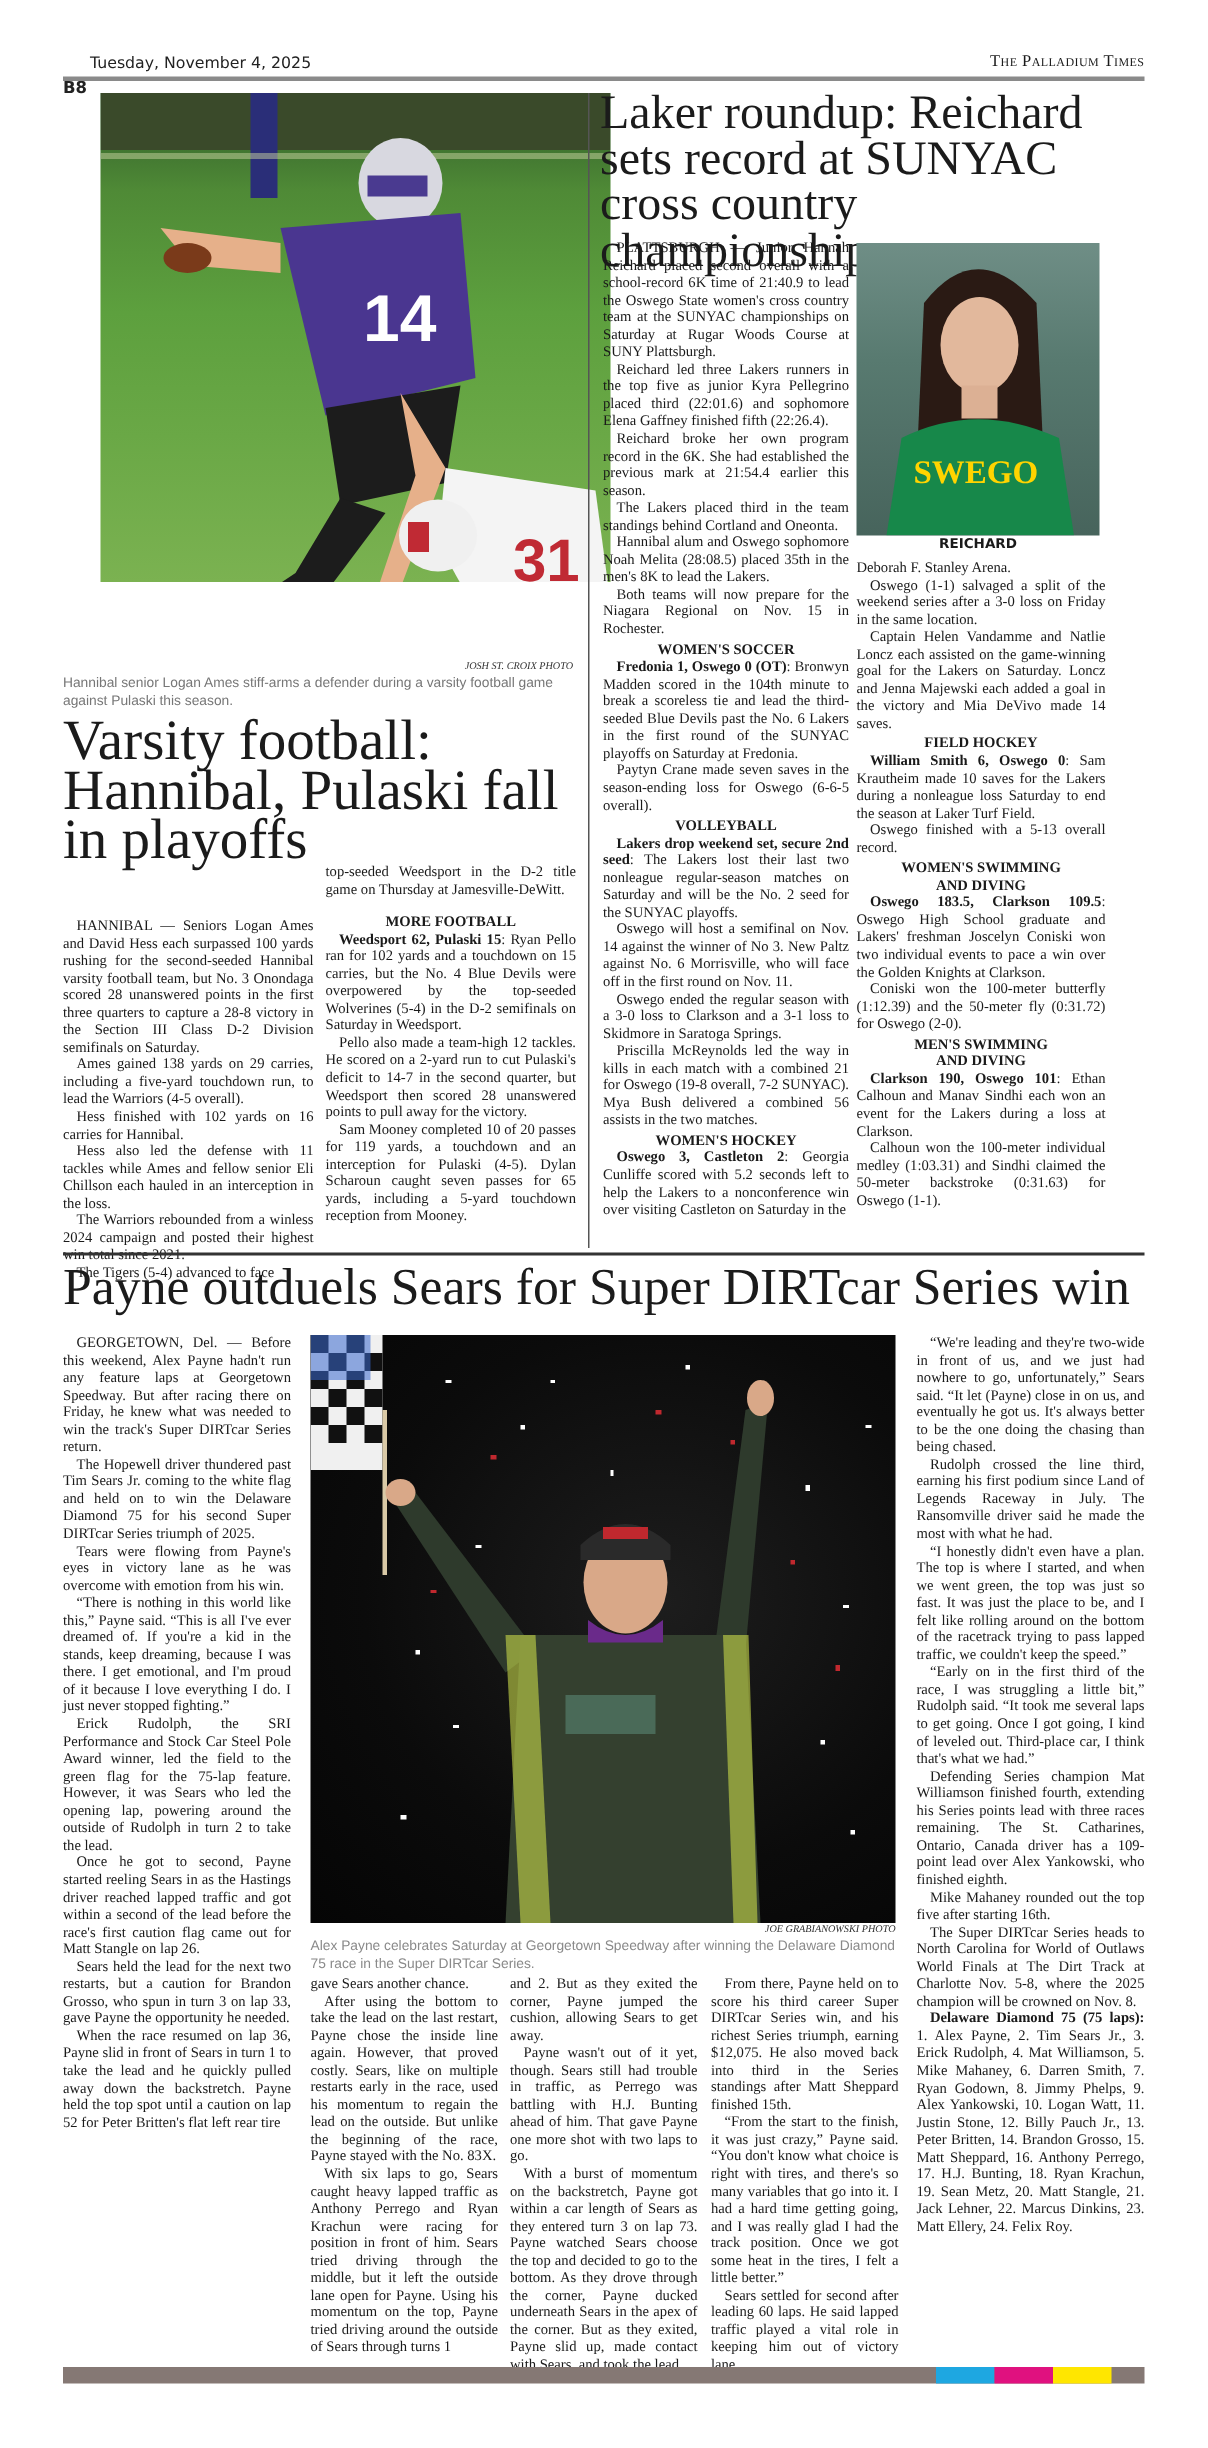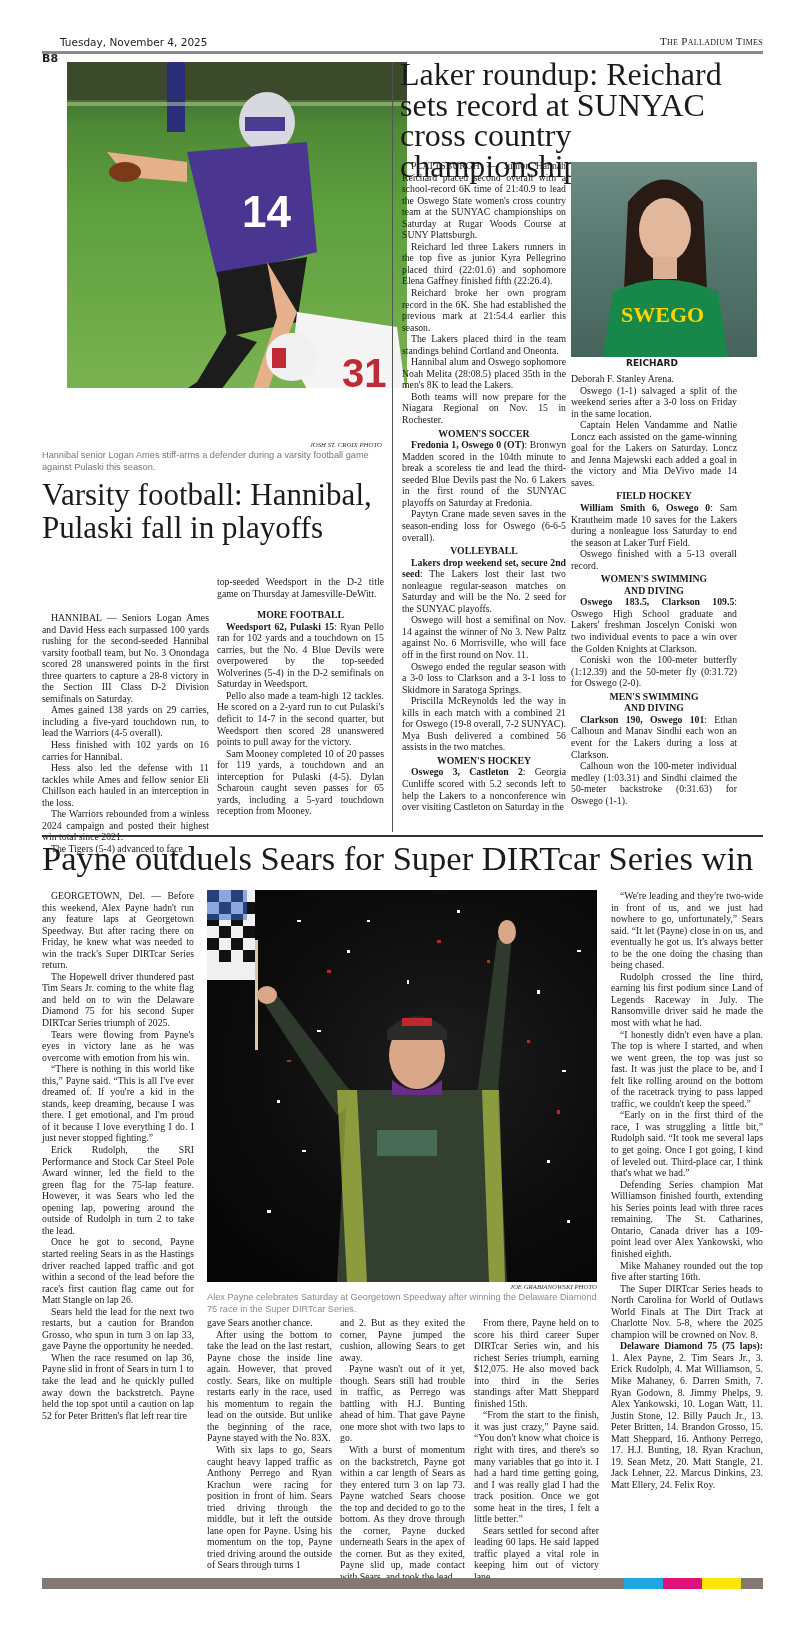--- a/index.html
+++ b/index.html
@@ -61,21 +61,21 @@
 
     <path d="M230 250 L330 265 L340 340 L250 345 L225 300 Z" fill="#f4f4f4"></path>
     <text x="275" y="325" font-family="Liberation Sans, sans-serif" font-size="40" font-weight="bold" fill="#c02a34">31</text>
     <ellipse cx="225" cy="295" rx="26" ry="24" fill="#f0f0f0"></ellipse>
     <rect x="205" y="286" width="14" height="20" fill="#c02a34"></rect>
   </svg>
 </div>
 <div class="credit" style="left:42px; top:441px; width:340px;">JOSH ST. CROIX PHOTO</div>
 <div class="cutline" style="left:42px; top:450px; width:340px;">Hannibal senior Logan Ames stiff-arms a defender during a varsity football game against Pulaski this season.</div>
 
-<h1 class="headline" style="left:42px; top:478px; width:345px; font-size:31px; line-height:33px;">Varsity football: Hannibal, Pulaski fall in playoffs</h1>
+<h1 class="headline" style="left:42px; top:478px; width:345px; font-size:38px; line-height:33px;">Varsity football: Hannibal, Pulaski fall in playoffs</h1>
 
 <div class="col" style="left:42px; top:576px; width:167px;margin-top:36px;">
   <p>HANNIBAL — Seniors Logan Ames and David Hess each surpassed 100 yards rushing for the second-seeded Hannibal varsity football team, but No. 3 Onondaga scored 28 unanswered points in the first three quarters to capture a 28-8 victory in the Section III Class D-2 Division semifinals on Saturday.</p>
   <p>Ames gained 138 yards on 29 carries, including a five-yard touchdown run, to lead the Warriors (4-5 overall).</p>
   <p>Hess finished with 102 yards on 16 carries for Hannibal.</p>
   <p>Hess also led the defense with 11 tackles while Ames and fellow senior Eli Chillson each hauled in an interception in the loss.</p>
   <p>The Warriors rebounded from a winless 2024 campaign and posted their highest win total since 2021.</p>
   <p>The Tigers (5-4) advanced to face</p>
 </div>
 <div class="col" style="left:217px; top:576px; width:167px;">
@@ -102,21 +102,21 @@
   <p>Paytyn Crane made seven saves in the season-ending loss for Oswego (6-6-5 overall).</p>
   <div class="sub">VOLLEYBALL</div>
   <p><b>Lakers drop weekend set, secure 2nd seed</b><span>: The Lakers lost their last two nonleague regular-season matches on Saturday and will be the No. 2 seed for the SUNYAC playoffs.</span></p>
   <p>Oswego will host a semifinal on Nov. 14 against the winner of No 3. New Paltz against No. 6 Morrisville, who will face off in the first round on Nov. 11.</p>
   <p>Oswego ended the regular season with a 3-0 loss to Clarkson and a 3-1 loss to Skidmore in Saratoga Springs.</p>
   <p>Priscilla McReynolds led the way in kills in each match with a combined 21 for Oswego (19-8 overall, 7-2 SUNYAC). Mya Bush delivered a combined 56 assists in the two matches.</p>
   <div class="sub">WOMEN'S HOCKEY</div>
   <p><b>Oswego 3, Castleton 2</b><span>: Georgia Cunliffe scored with 5.2 seconds left to help the Lakers to a nonconference win over visiting Castleton on Saturday in the</span></p>
 </div>
 
-<div class="photo" style="left:571px; top:162px; width:186px; height:195px; background: linear-gradient(180deg,#6f8e86 0%,#587a70 40%,#47645c 100%); text-align: center;">
+<div class="photo" style="left:571px; top:162px; width:162px; height:195px; background: linear-gradient(180deg,#6f8e86 0%,#587a70 40%,#47645c 100%); text-align: center;">
   <svg width="162" height="195" viewBox="0 0 162 195">
     <path d="M45 40 Q80 -5 120 40 L125 150 L40 150 Z" fill="#2a1a14"></path>
     <ellipse cx="82" cy="68" rx="26" ry="32" fill="#e2b89c"></ellipse>
     <rect x="70" y="95" width="24" height="22" fill="#dcb094"></rect>
     <path d="M30 130 Q80 105 135 130 L145 195 L20 195 Z" fill="#17884a"></path>
     <text x="38" y="160" font-family="Liberation Serif, serif" font-size="22" font-weight="bold" fill="#ffd400">SWEGO</text>
   </svg>
 </div>
 <div class="mug-label" style="left:571px; top:358px; width:162px;">REICHARD</div>
 

